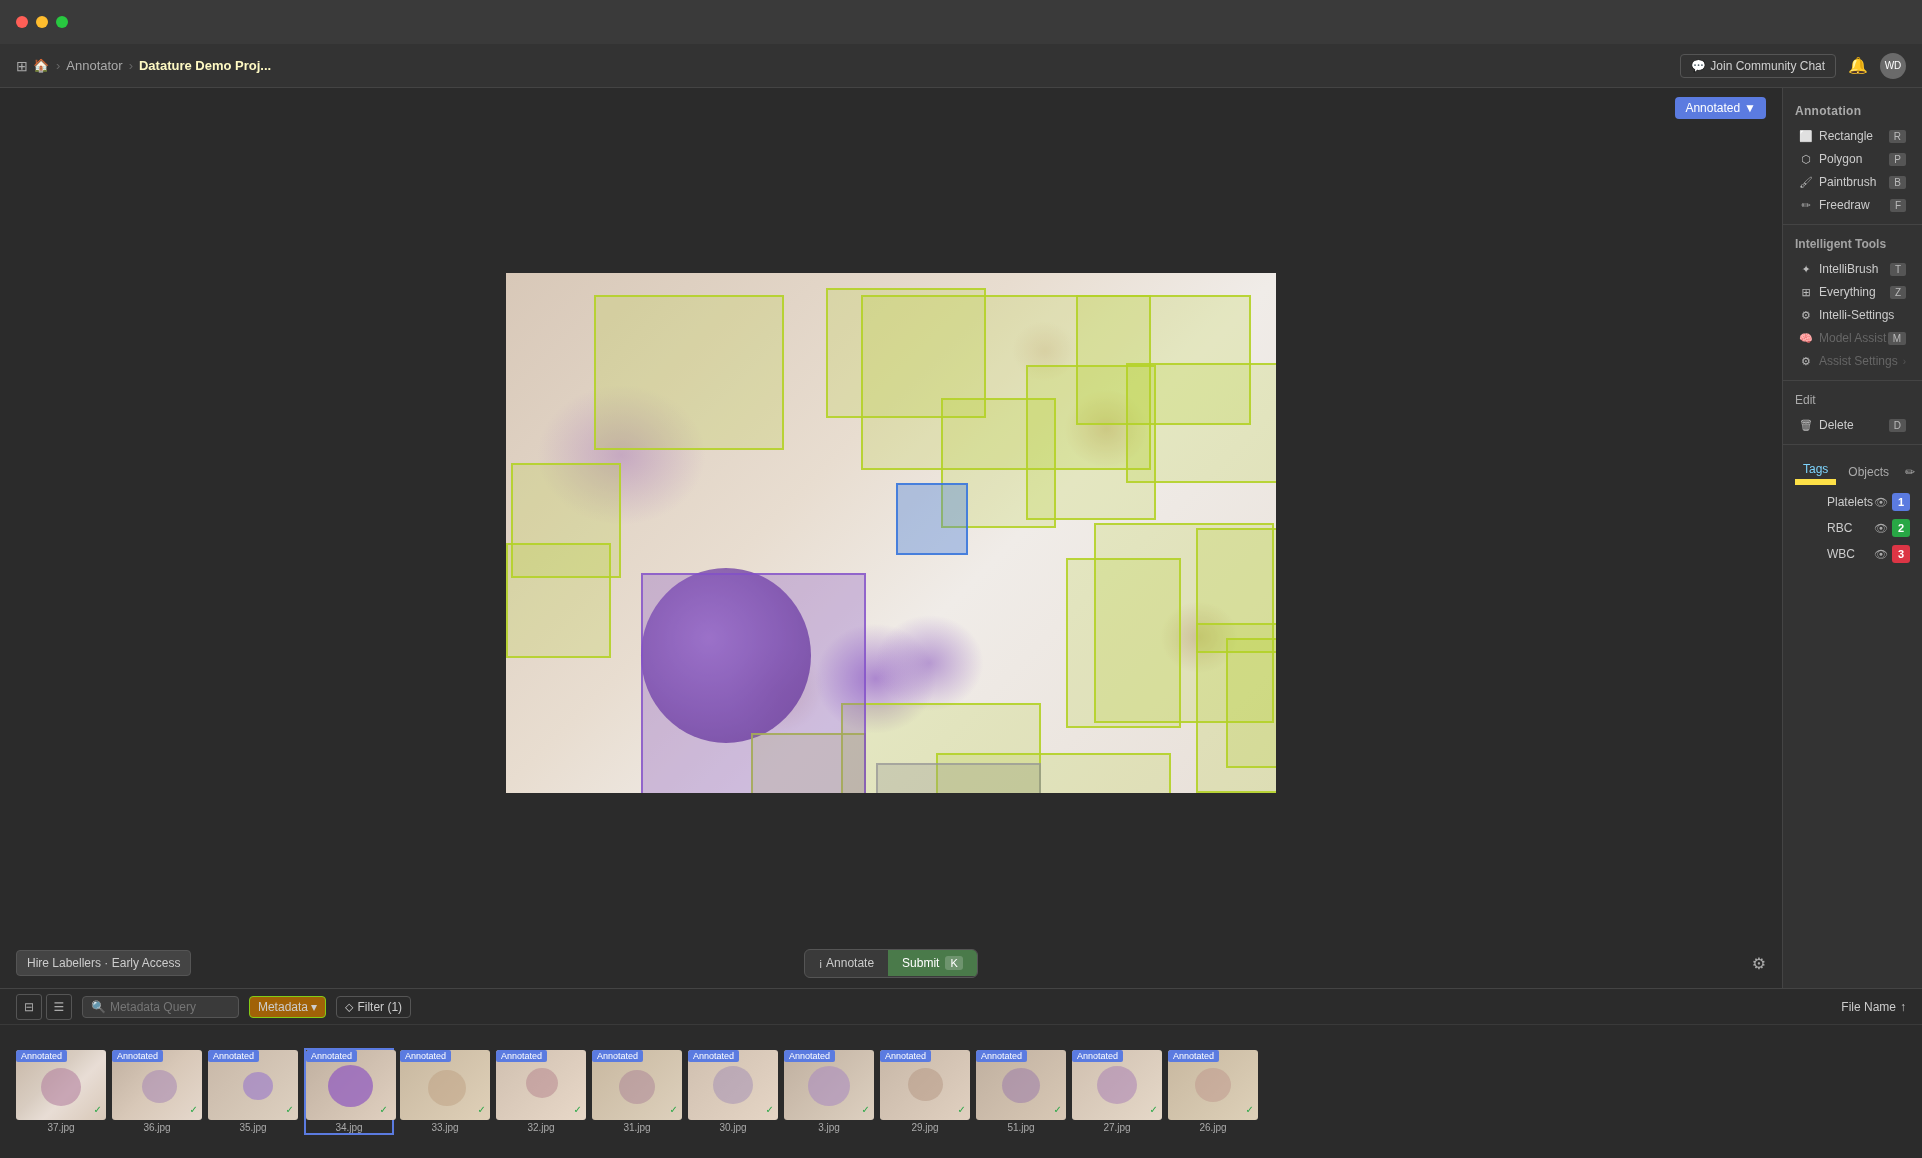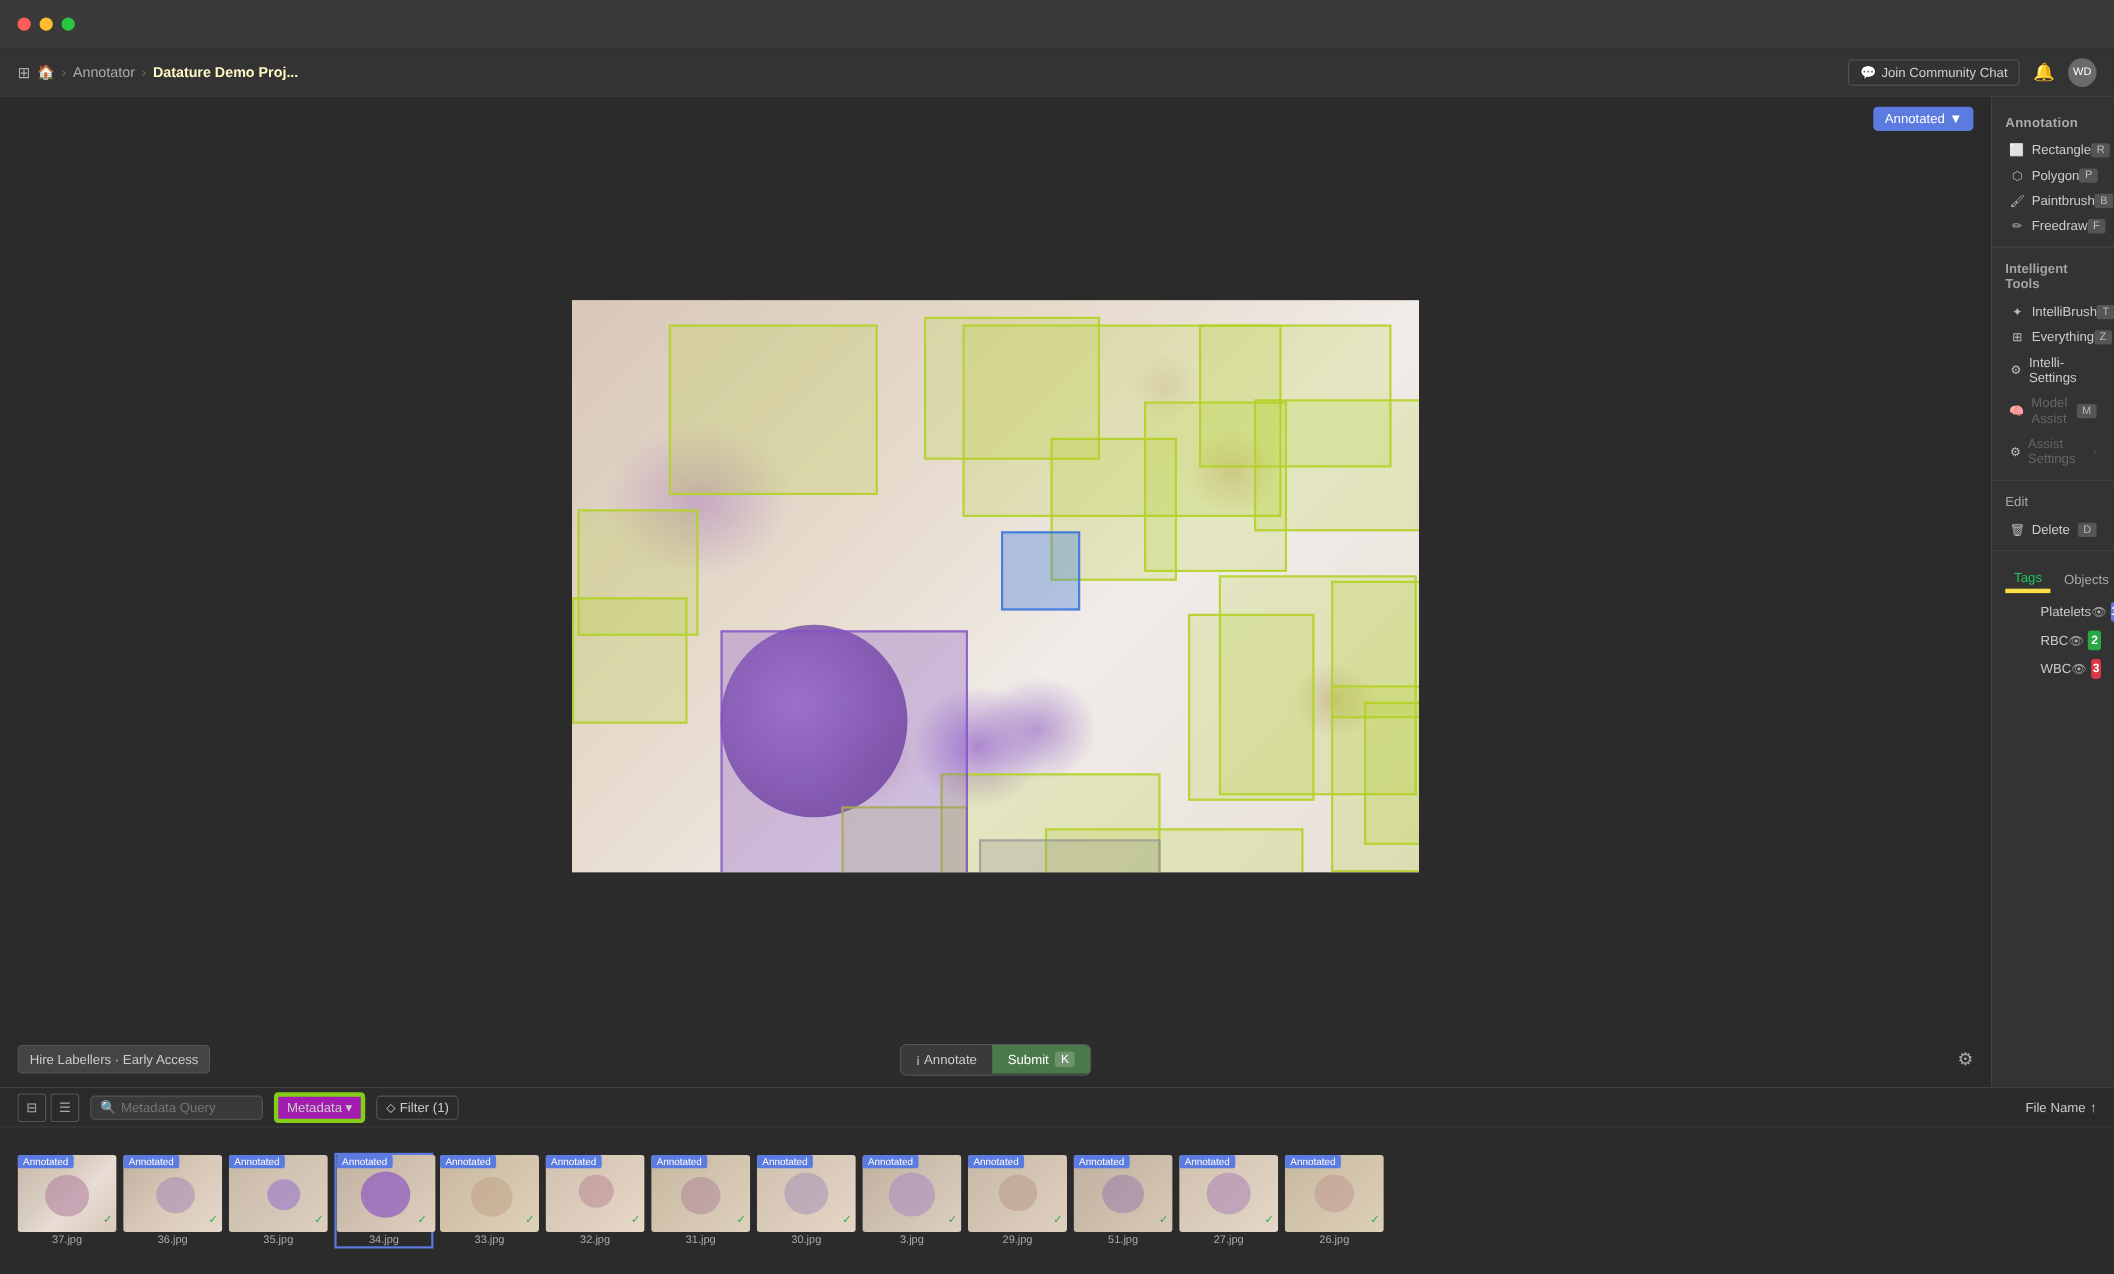--- a/index.html
+++ b/index.html
@@ -202,21 +202,21 @@
       right: 16px;
       background: transparent;
       border: none;
       color: #aaa;
       font-size: 16px;
       cursor: pointer;
     }
 
     
     .right-sidebar {
-      width: 112px;
+      width: 140px;
       background: #333;
       border-left: 1px solid #444;
       padding: 12px 0;
       overflow-y: auto;
       font-size: 12px;
     }
 
     .sidebar-section-title {
       color: #aaa;
       font-size: 12px;
@@ -276,21 +276,21 @@
     .tabs-group { display: flex; gap: 4px; }
     .tab-btn {
       padding: 3px 8px;
       border-radius: 3px;
       cursor: pointer;
       font-size: 12px;
       border: none;
       background: transparent;
       color: #aaa;
     }
-    .tab-btn.active { color: #22c55e; border-bottom: 4px solid #fde047; border-radius: 0; text-align: center; }
+    .tab-btn.active { color: #7dd3fc; border-bottom: 6px solid #fde047; border-radius: 0; text-align: center; }
     .edit-pencil { color: #aaa; font-size: 12px; cursor: pointer; }
 
     
     .tag-row {
       display: flex;
       align-items: center;
       justify-content: space-between;
       padding: 4px 12px;
       cursor: pointer;
     }
@@ -347,23 +347,23 @@
       background: transparent;
       border: none;
       outline: none;
       color: #ccc;
       font-size: 12px;
       width: 120px;
     }
     .metadata-btn {
       display: flex; align-items: flex-end; gap: 3px;
       padding: 3px 8px;
-      border: 4px solid #84cc16;
+      border: 1px solid #84cc16;
       border-radius: 4px;
-      background: #a21caf;
+      background: #a16207;
       color: #ccc;
       font-size: 12px;
       cursor: pointer;
     }
     .view-icons { display: flex; gap: 4px; }
     .view-icon-btn {
       background: transparent;
       border: 1px solid #555;
       border-radius: 3px;
       color: #aaa;

